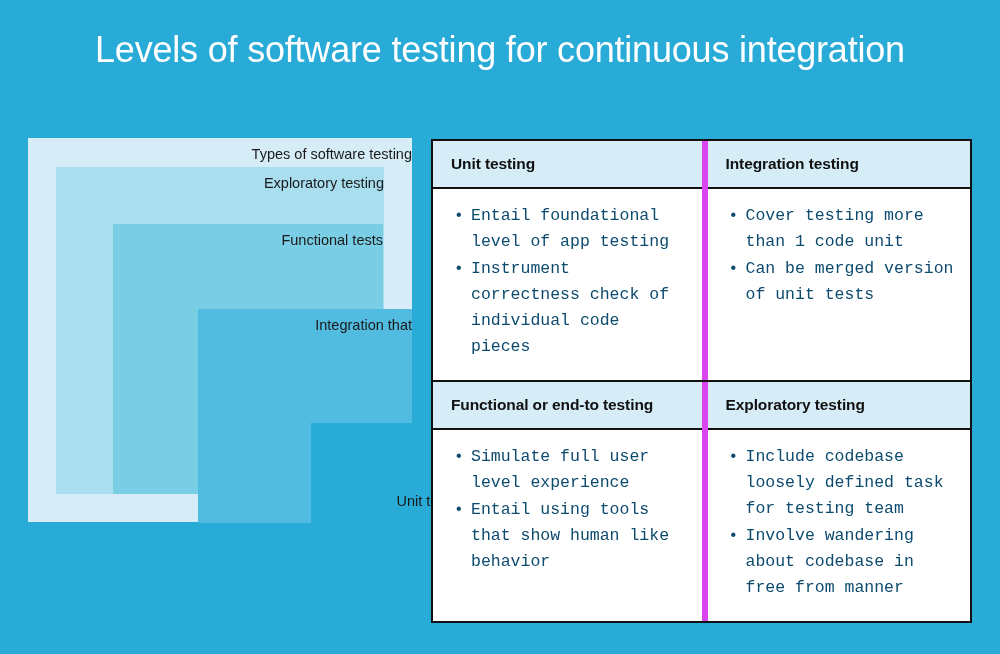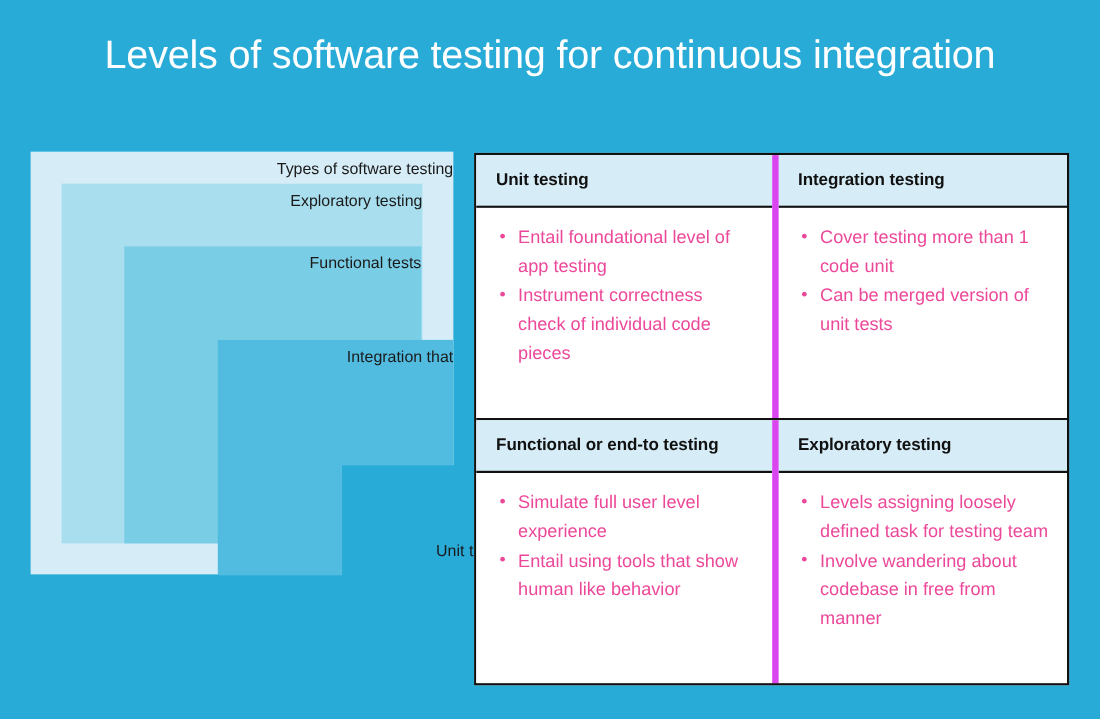--- a/index.html
+++ b/index.html
@@ -141,24 +141,25 @@
     padding: 14px 16px 10px 16px;
     background: #ffffff;
   }
 
   .bullets {
     list-style: none;
   }
   .bullet {
     position: relative;
     padding-left: 22px;
-    color: #ec4899;
+    color: #0c4a6e;
     font-size: 16.5px;
     line-height: 26px;
     margin-bottom: 1px;
+    font-family: Liberation Mono, monospace;
   }
   .bullet::before {
     content: "\2022";
     position: absolute;
     left: 5px;
     top: 0;
     font-size: 16px;
     line-height: 26px;
   }
 </style>
@@ -235,21 +236,21 @@
         </ul>
       </div>
     </div>
 
     <div class="table-col">
       <div class="cell-header">
         <span class="cell-header-text">Exploratory testing</span>
       </div>
       <div class="cell-body">
         <ul class="bullets">
-          <li class="bullet">Levels assigning loosely defined task for testing team</li>
+          <li class="bullet">Include codebase loosely defined task for testing team</li>
           <li class="bullet">Involve wandering about codebase in free from manner</li>
         </ul>
       </div>
     </div>
 
   </div>
 
 </div>
 
 </body></html>

